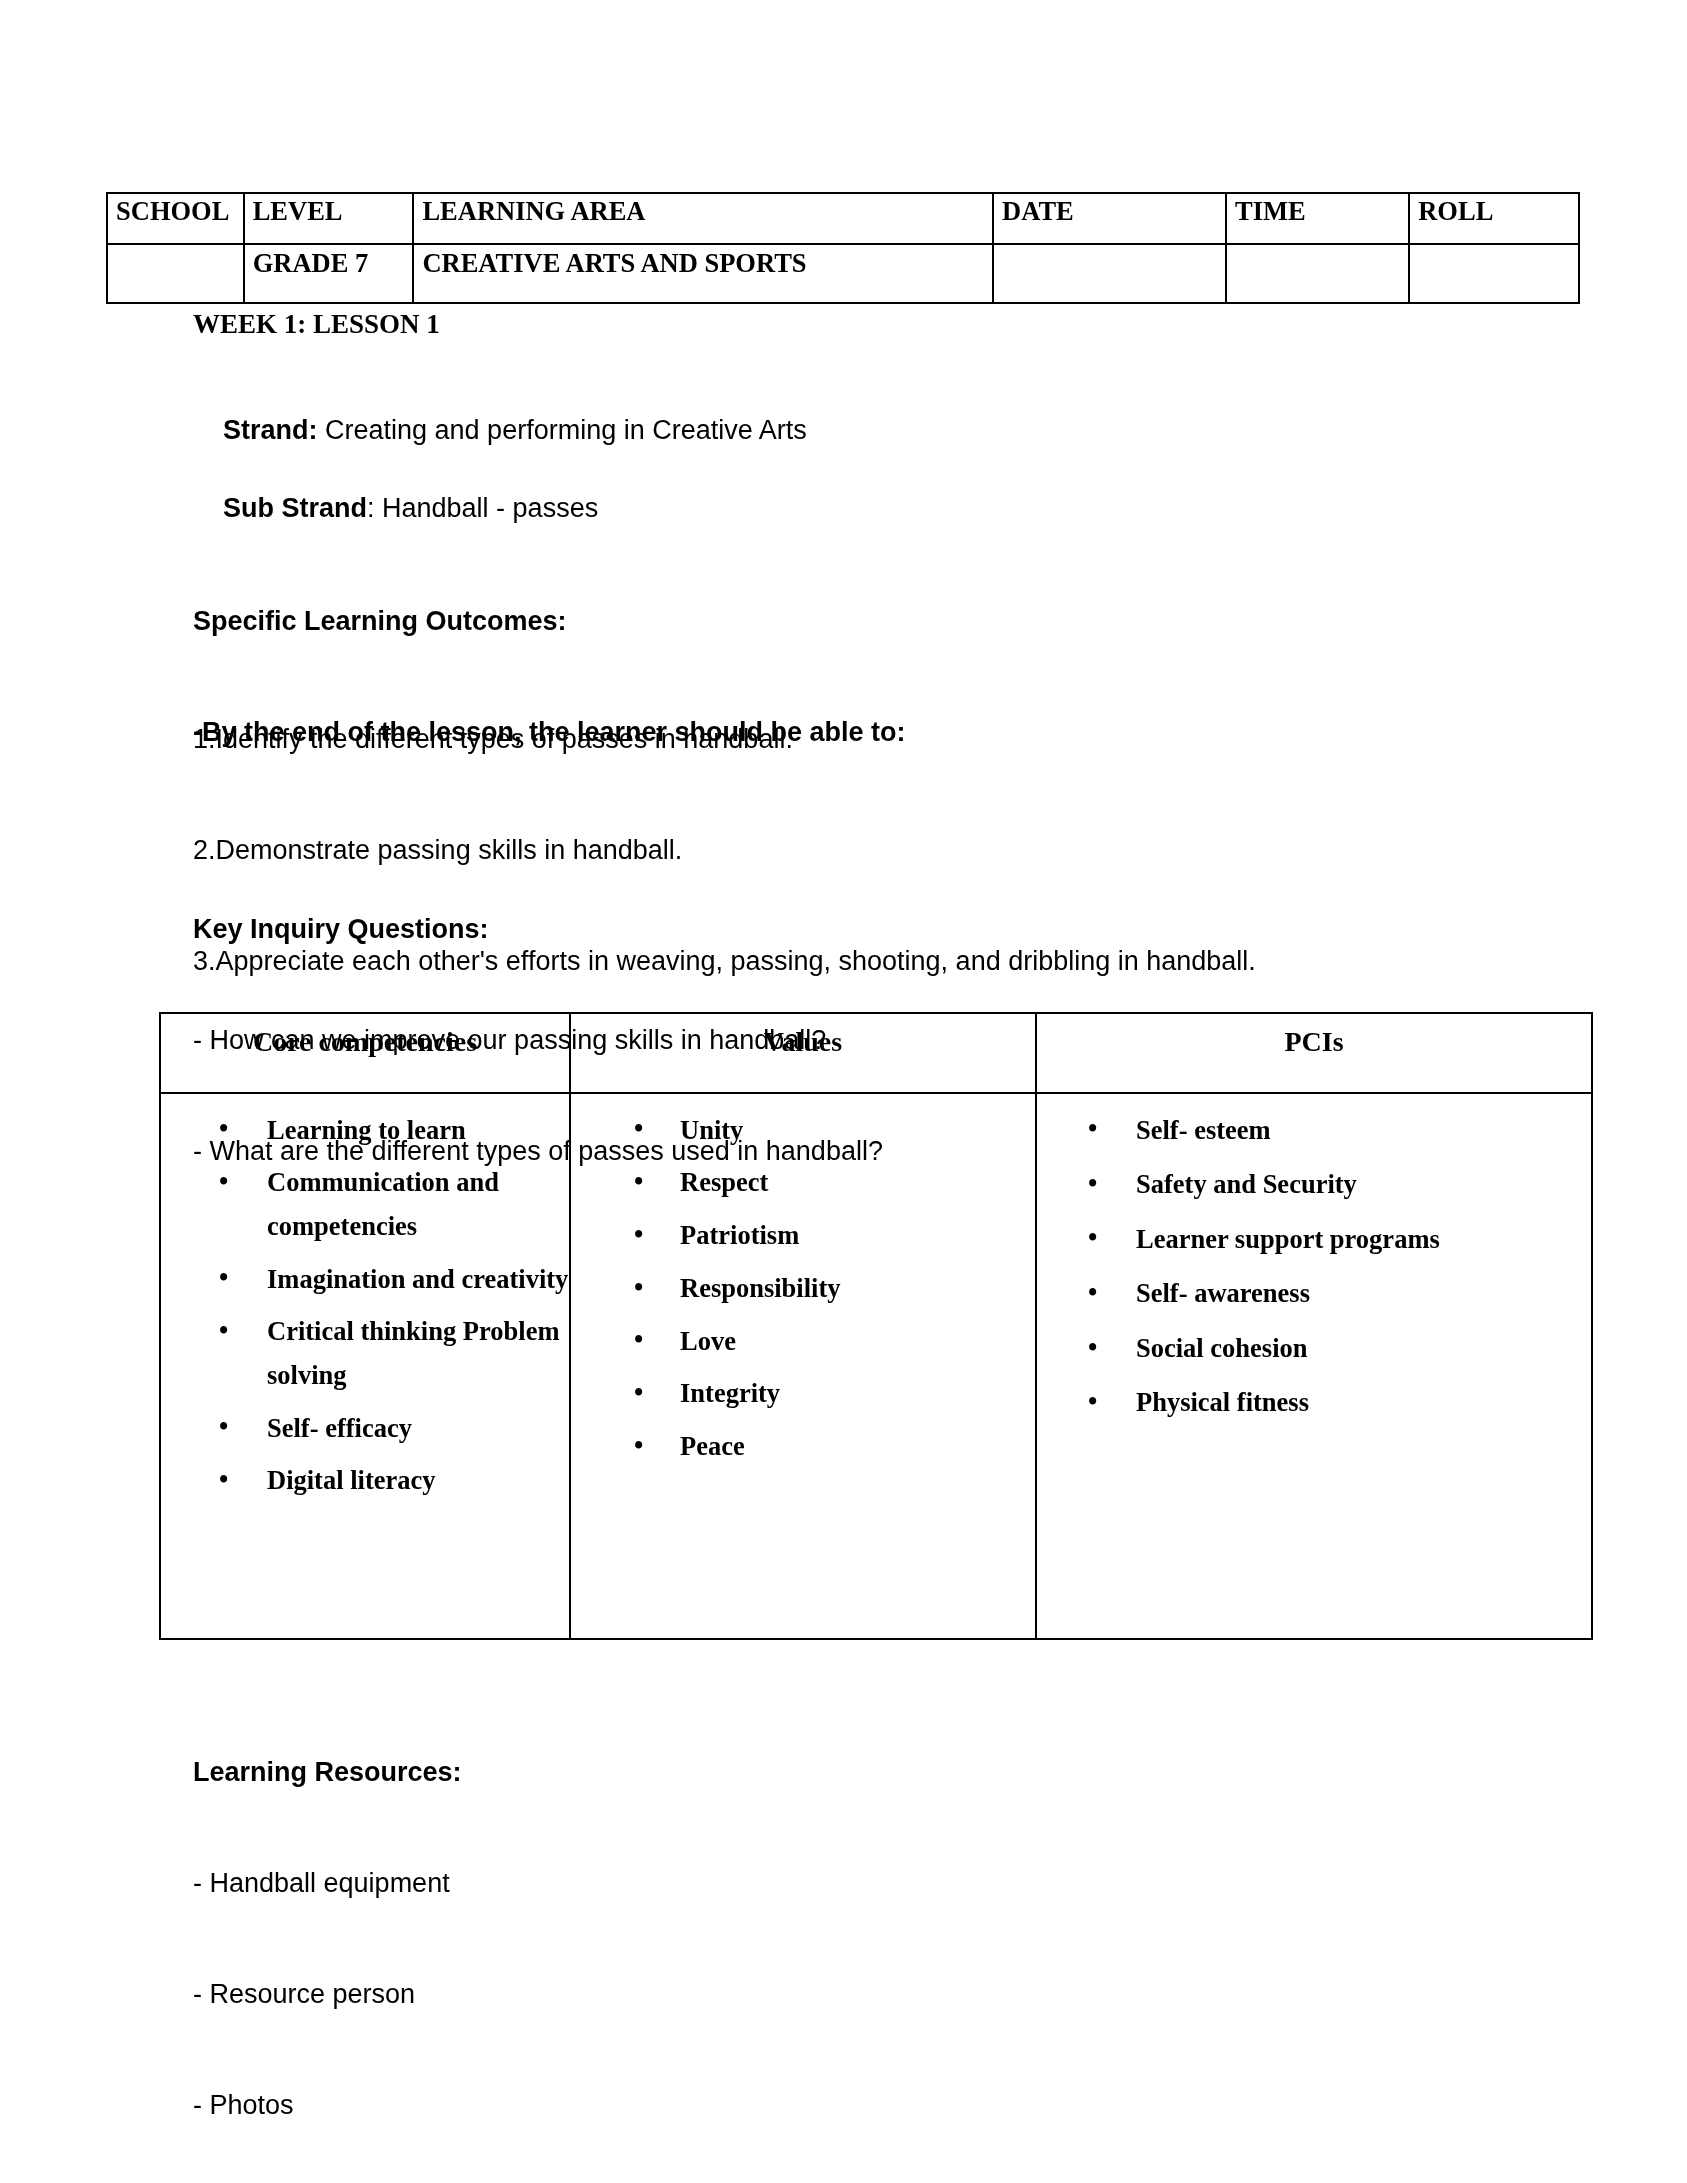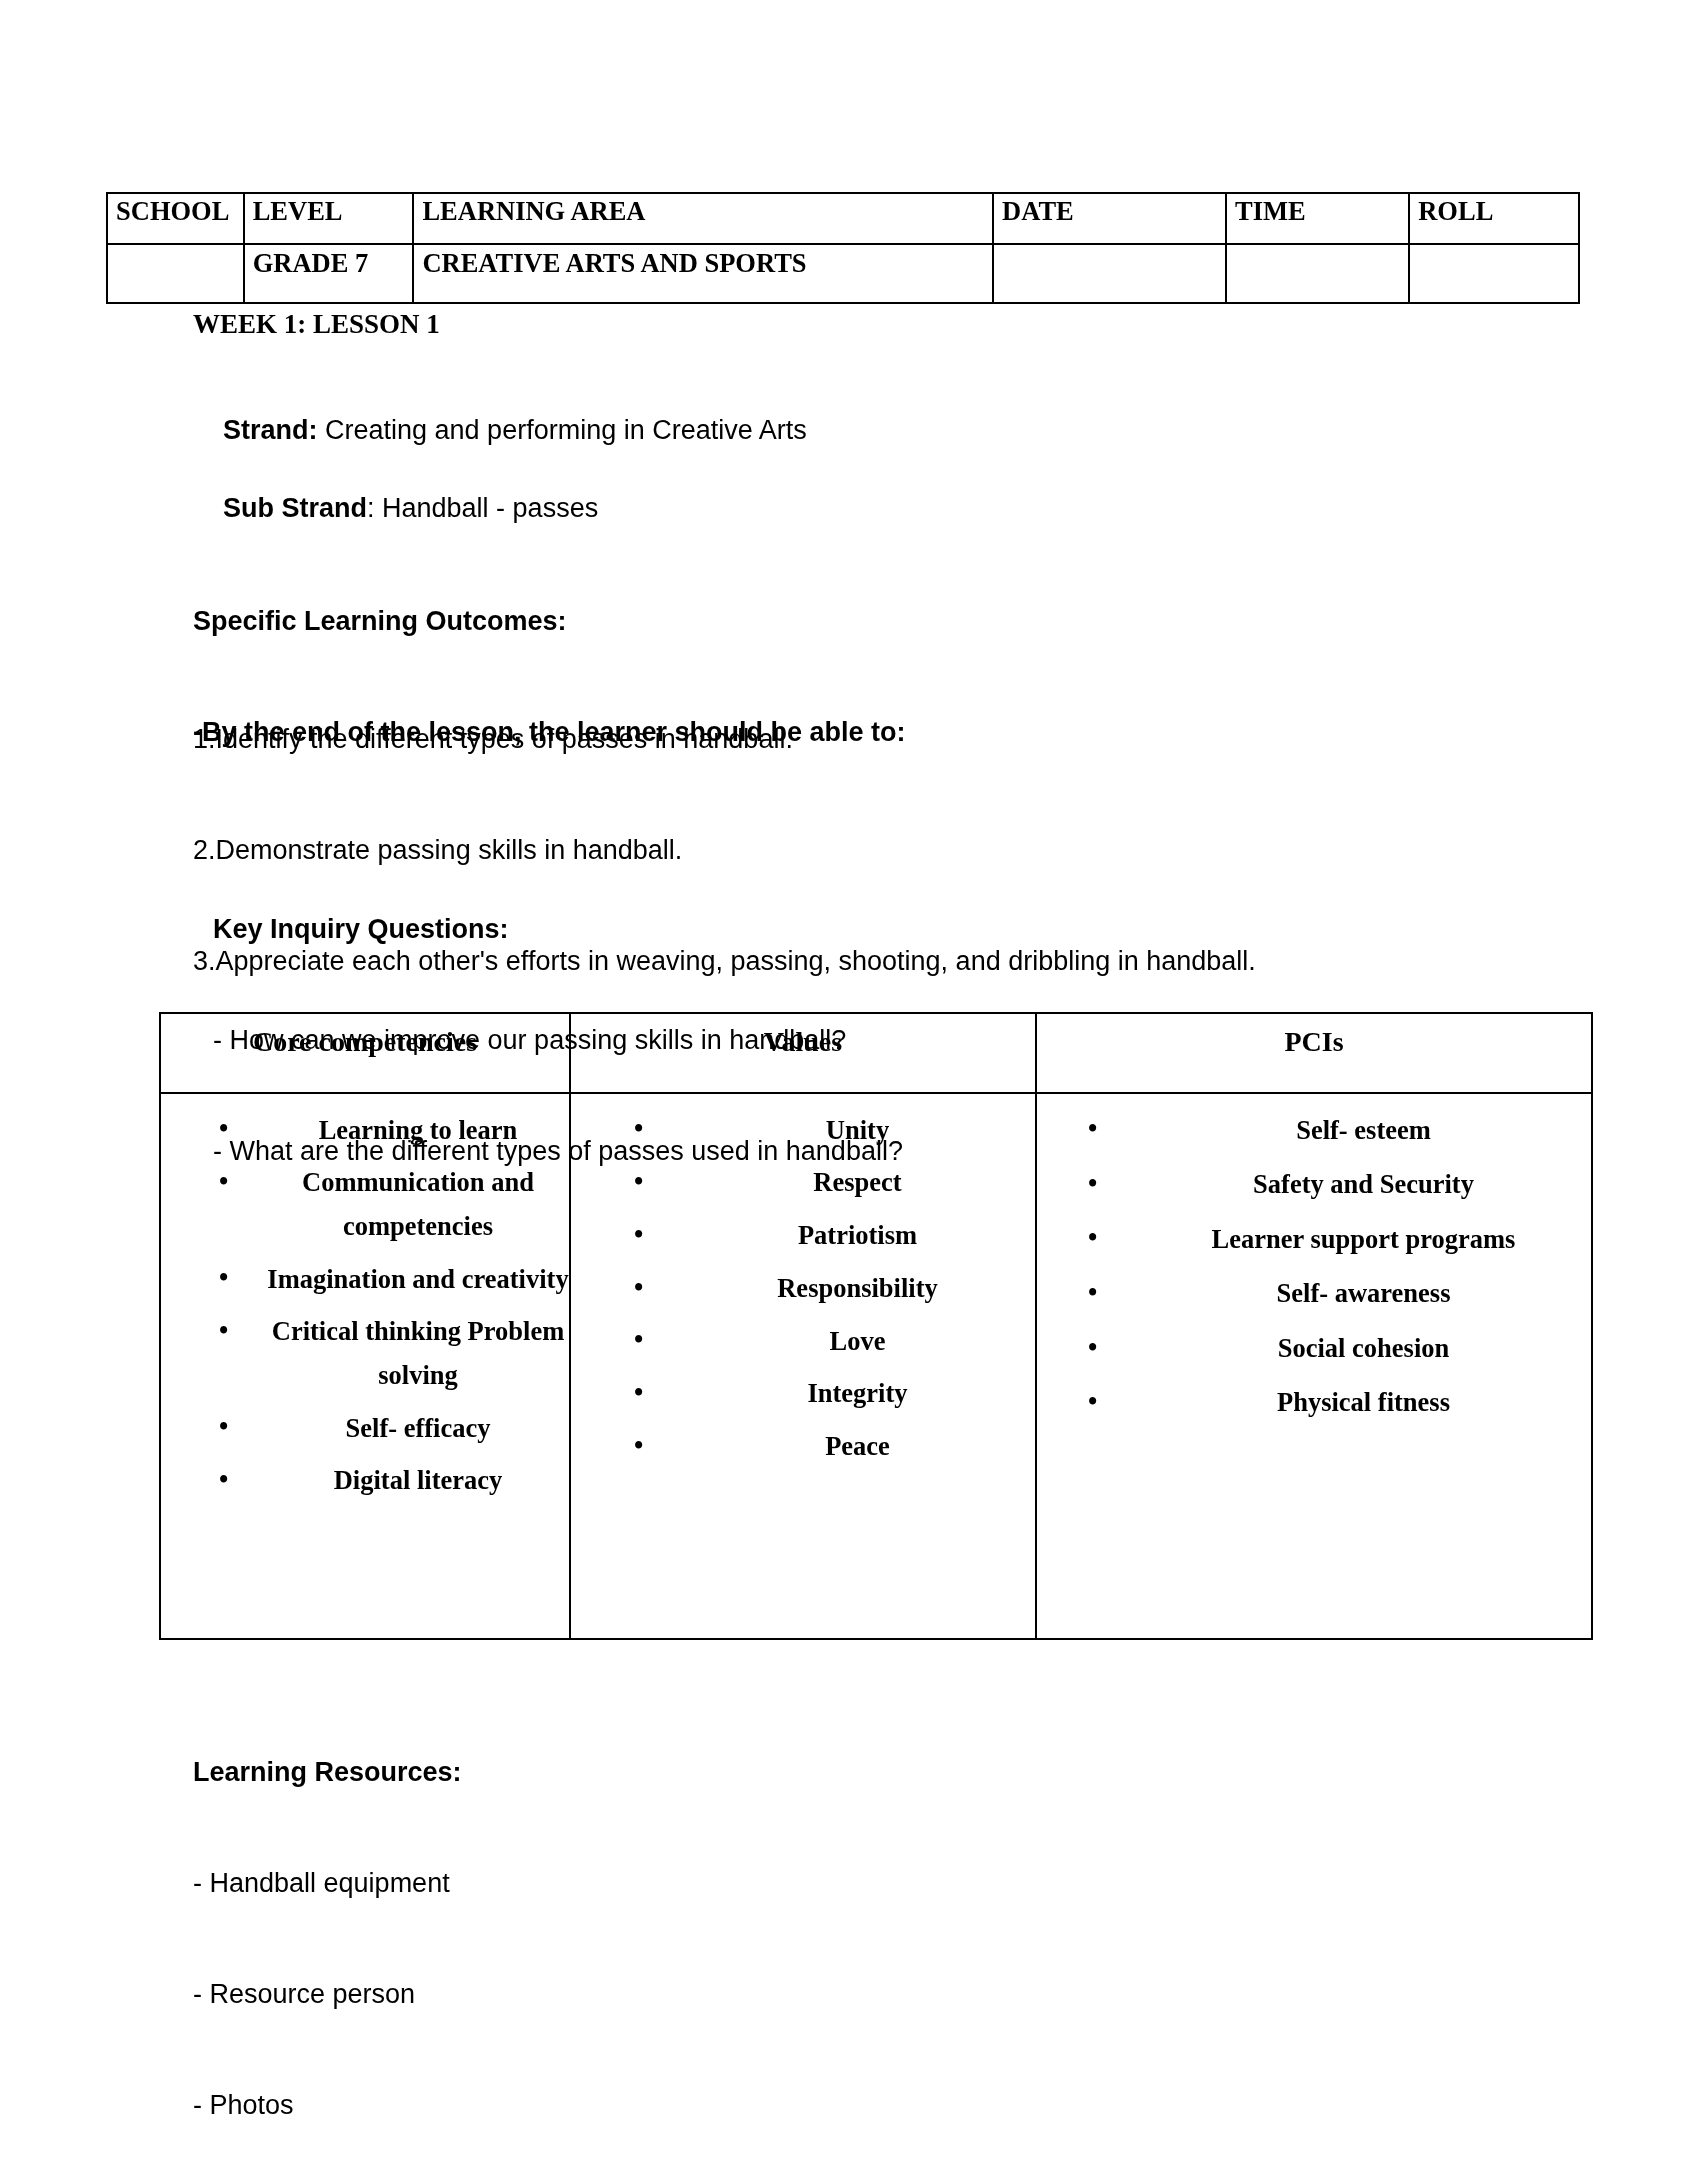--- a/index.html
+++ b/index.html
@@ -65,40 +65,39 @@
     font-size: 27px;
     color: #000000;
   }
   .b { font-weight: bold; }
 
   #week-lesson      { top: 309px; text-align: center; }
   #strand-line      { top: 375px; width: 1191px; }
   #substrand-line   { top: 453px; width: 1191px; }
   #slo-heading      { top: 529px; width: 1257px; font-weight: bold; }
   #slo-list         { top: 647px; width: 1178px; }
-  #kiq-block        { top: 837px; width: 1191px; margin-left: 20px; }
+  #kiq-block        { top: 837px; width: 1191px; }
   #resources-block  { top: 1680px; width: 1191px; }
 
   .tight { line-height: 1.37; }
 
   
   .cvp-table {
     position: absolute;
     left: 159px;
     top: 1012px;
     width: 1434px;
     border-collapse: collapse;
     table-layout: fixed;
     font-family: "Liberation Serif", "DejaVu Serif", serif;
   }
   .cvp-table td {
     border: 2px solid #000000;
     vertical-align: top;
     color: #000000;
-    text-align: center;
   }
   .cvp-table .cvp-head {
     text-align: center;
     font-weight: bold;
     font-size: 28px;
     padding: 12px 0 34px 0;
   }
   .cvp-col-1 { width: 410px; }
   .cvp-col-2 { width: 466px; }
   .cvp-col-3 { width: 556px; }

